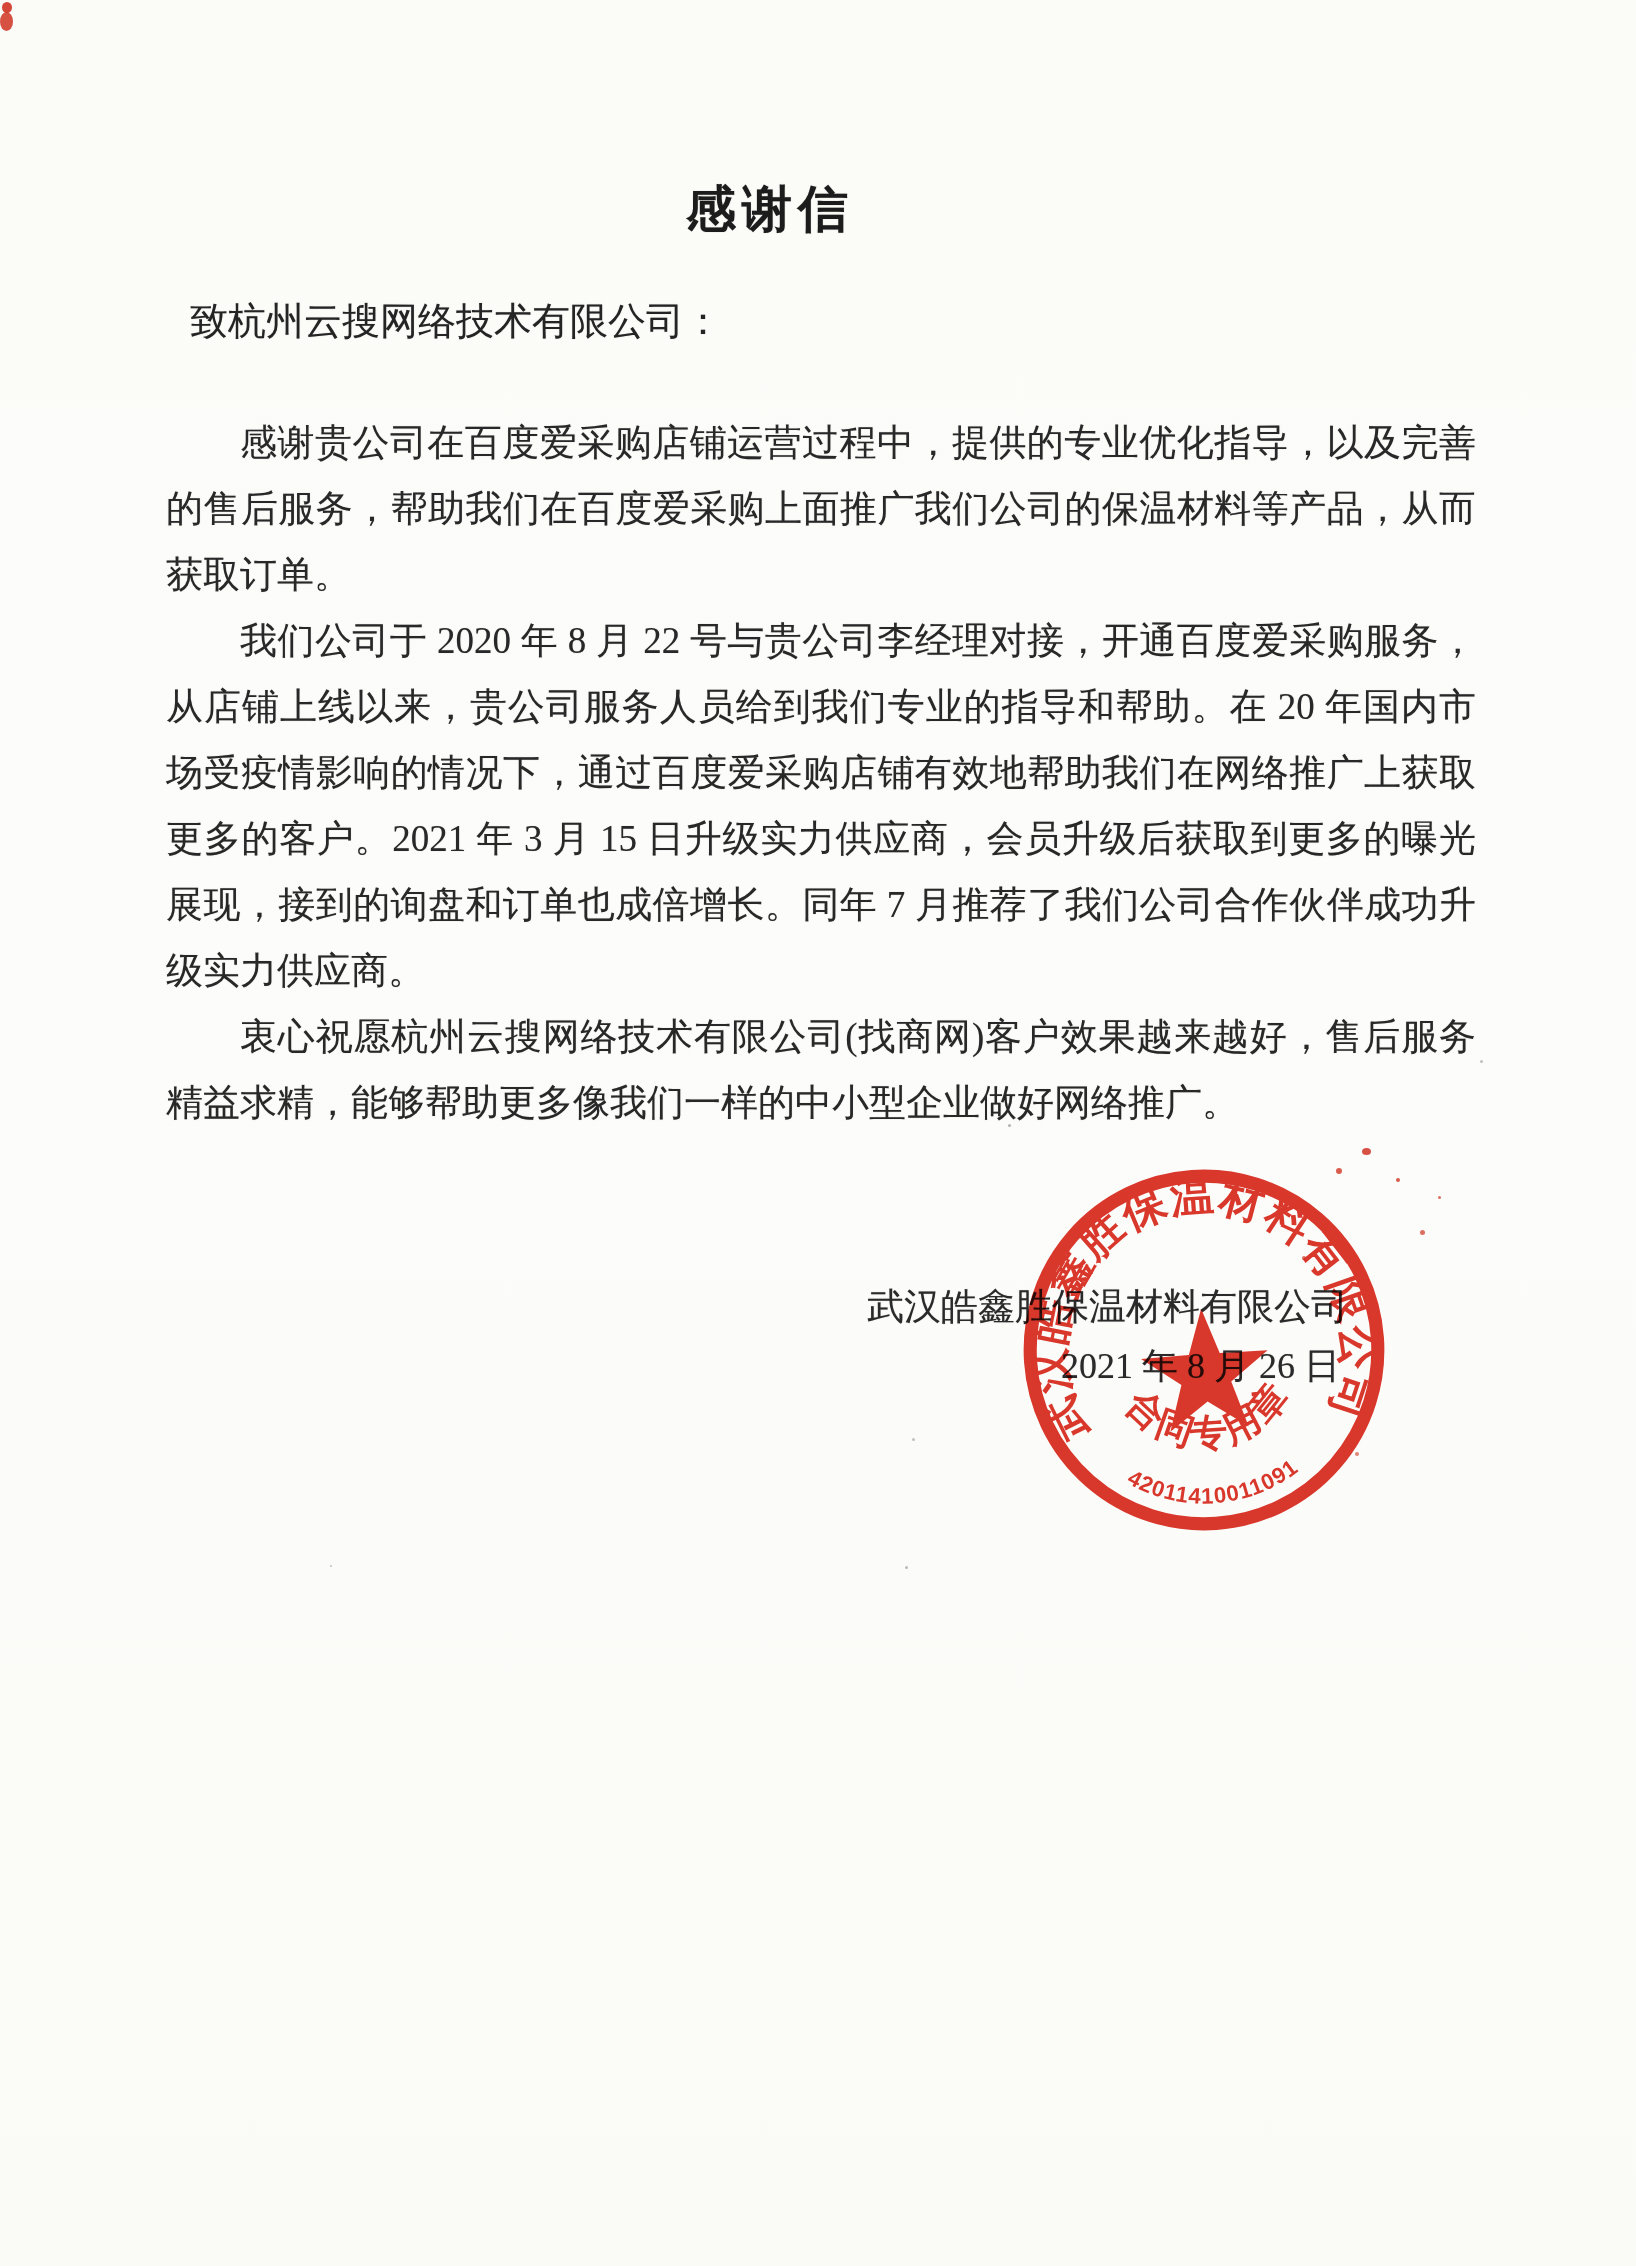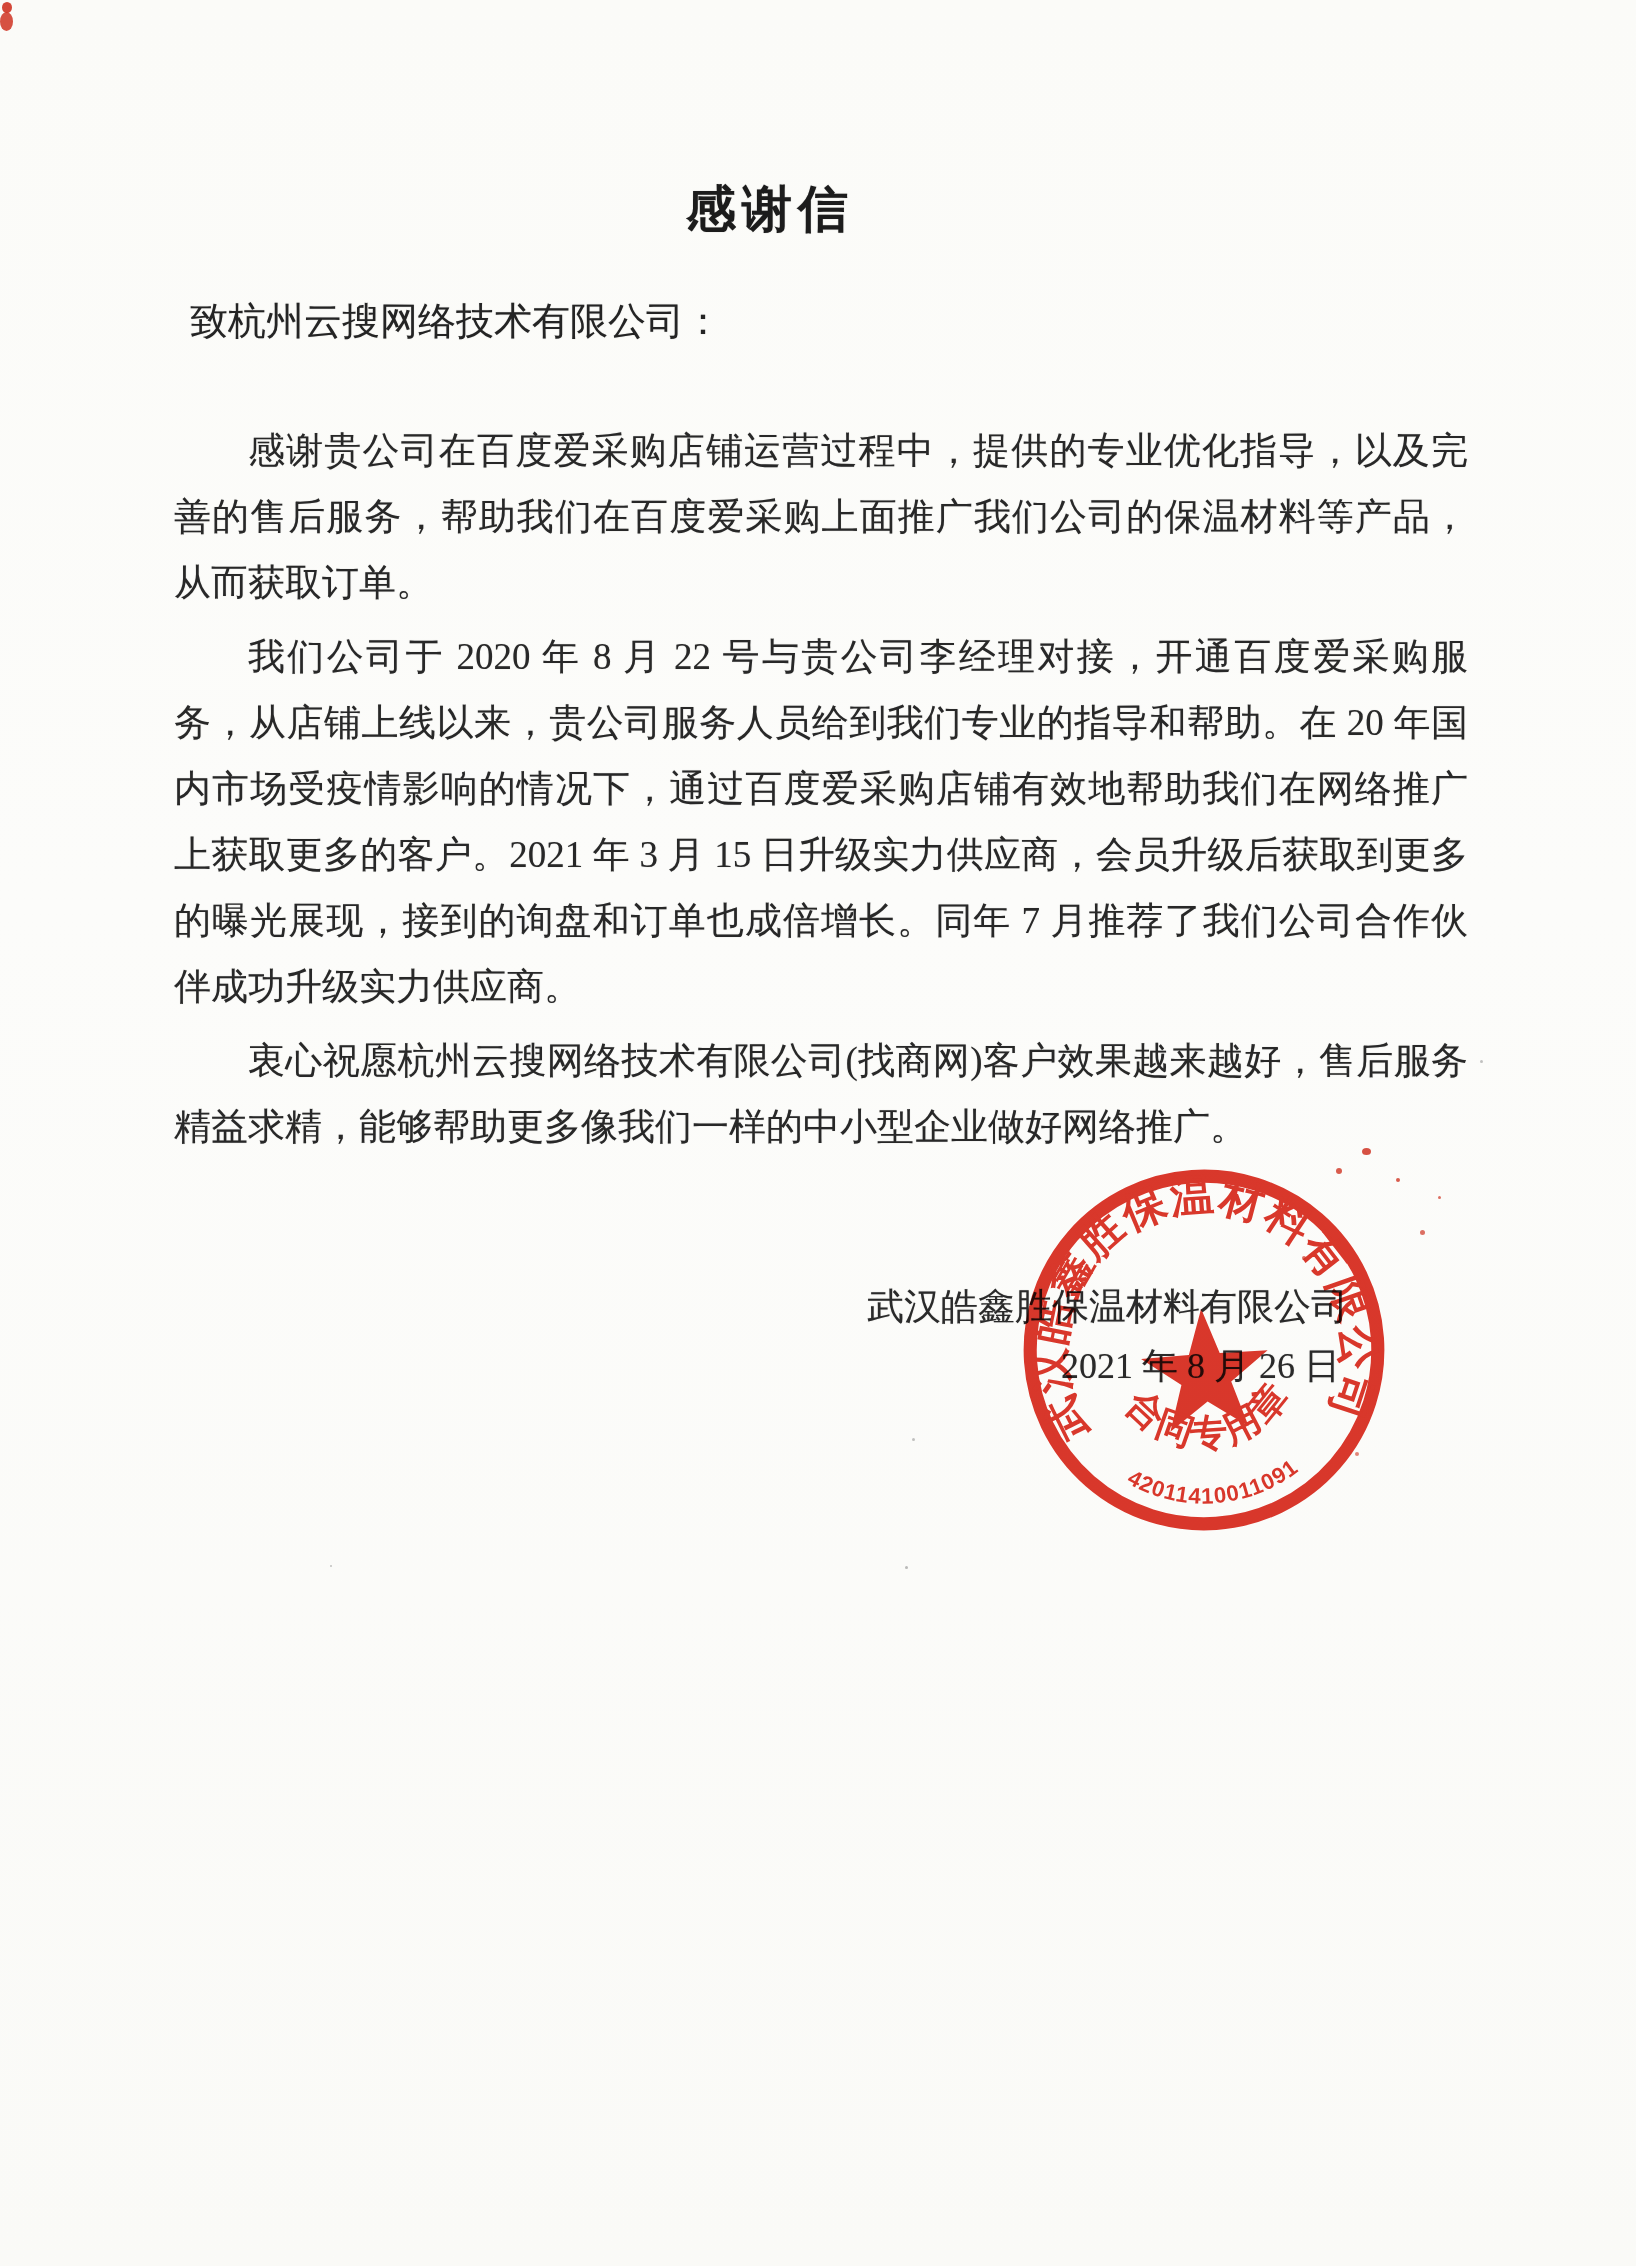--- a/index.html
+++ b/index.html
@@ -24,21 +24,21 @@
     font-size:38px;color:#242424;
     text-shadow:0 0 1px rgba(0,0,0,.3);
   }
   .body-text{
     position:absolute;left:166px;top:410px;width:1310px;
     font-size:37px;line-height:66px;
     text-align:justify;
     color:#282828;
     text-shadow:0 0 1px rgba(0,0,0,.28);
   }
-  .body-text p{margin:8px;text-indent:74px;}
+  .body-text p{margin:0;text-indent:74px;}
   .sig-company{
     position:absolute;top:1282px;right:288px;
     font-size:37px;color:#2a2a2a;
     text-shadow:0 0 1px rgba(0,0,0,.3);
   }
   .sig-date{
     position:absolute;top:1342px;right:296px;
     font-size:36px;color:#2a2a2a;
     text-shadow:0 0 1px rgba(0,0,0,.3);
   }

